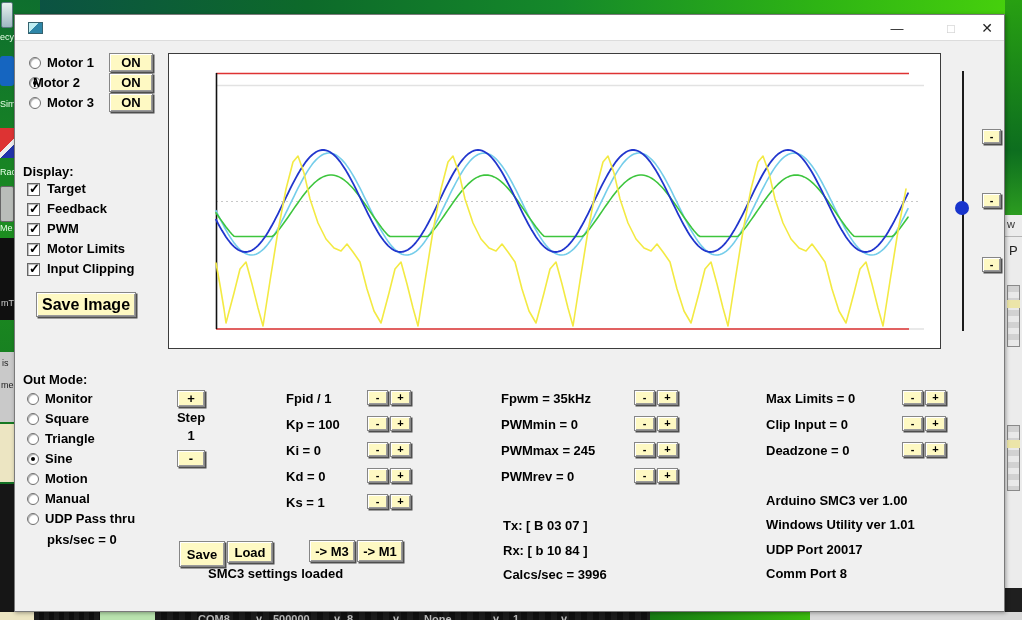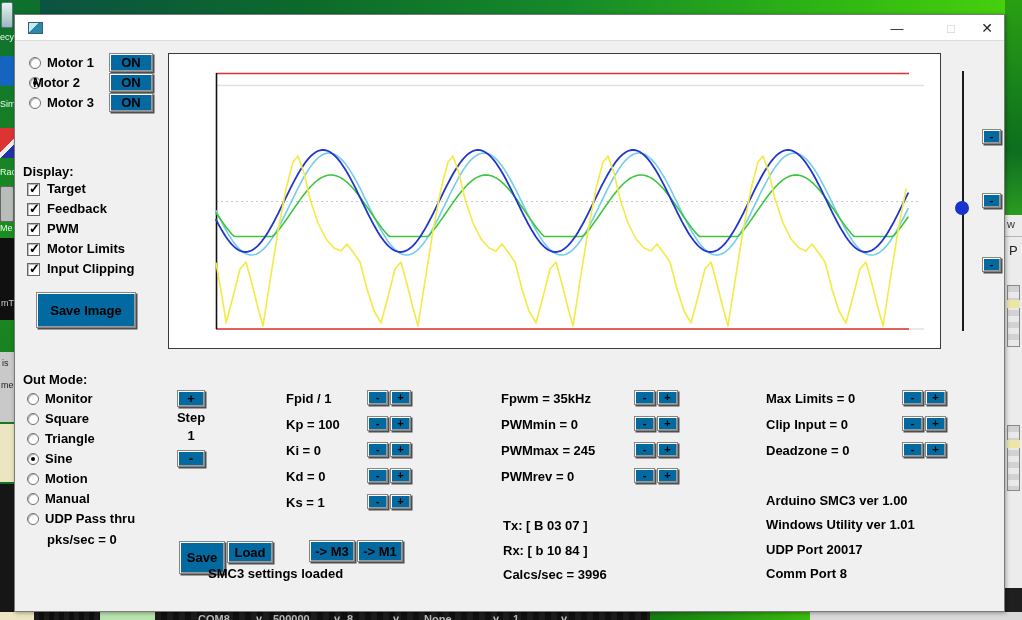--- a/index.html
+++ b/index.html
@@ -25,21 +25,21 @@
     border-bottom:1px solid #dcdcdc; }
   #title-text { position:absolute; left:34px; top:6px; font-size:12px; color:#000; }
   #app-icon { position:absolute; left:13px; top:7px; width:15px; height:12px;
     background:linear-gradient(135deg,#bfeef2 0 40%,#2e86a8 40%); border:1px solid #35626e; }
   .cap-btn { position:absolute; top:0; width:40px; height:26px; display:flex; align-items:center;
     justify-content:center; font-size:13px; color:#222; background:transparent; border:0; }
   .lbl { position:absolute; font-size:13px; font-weight:bold; color:#000; white-space:nowrap; }
 
   
   .b3 { position:absolute; display:flex; align-items:center; justify-content:center;
-    background:#0369a1; color:#000; font-family:"Liberation Sans",sans-serif; font-weight:bold;
+    background:#fef9c3; color:#000; font-family:"Liberation Sans",sans-serif; font-weight:bold;
     border:1px solid #868686; box-shadow:inset 1px 1px 0 #ffffff, inset -1px -1px 0 #9a9a9a, 1.5px 1.5px 0 #4e4e4e;
     padding:0; font-size:13px; }
   .sm { width:21px; height:15px; font-size:11px; line-height:11px; }
 
   
   .radio { position:absolute; width:12px; height:12px; border-radius:50%; background:#fff;
     border:1px solid #707070; box-shadow:inset 1px 1px 1px #adadad; }
   .radio.on::after { content:""; position:absolute; left:3px; top:3px; width:4px; height:4px;
     border-radius:50%; background:#000; }
   .chk { position:absolute; width:13px; height:13px; background:#fff; border:1px solid #666;
@@ -141,21 +141,21 @@
     <span class="chk on" style="left:12px;top:168px"></span>
     <span class="lbl" style="left:32px;top:166px">Target</span>
     <span class="chk on" style="left:12px;top:188px"></span>
     <span class="lbl" style="left:32px;top:186px">Feedback</span>
     <span class="chk on" style="left:12px;top:208px"></span>
     <span class="lbl" style="left:32px;top:206px">PWM</span>
     <span class="chk on" style="left:12px;top:228px"></span>
     <span class="lbl" style="left:32px;top:226px">Motor Limits</span>
     <span class="chk on" style="left:12px;top:248px"></span>
     <span class="lbl" style="left:32px;top:246px">Input Clipping</span>
-    <button class="b3" style="left:21px;top:277px;width:100px;height:36px;font-size:13px">Save Image</button>
+    <button class="b3" style="left:21px;top:277px;width:100px;height:25px;font-size:16px">Save Image</button>
 
     <span class="lbl" style="left:8px;top:357px">Out Mode:</span>
     <span class="radio" style="left:12px;top:378px"></span>
     <span class="lbl" style="left:30px;top:376px">Monitor</span>
     <span class="radio" style="left:12px;top:398px"></span>
     <span class="lbl" style="left:30px;top:396px">Square</span>
     <span class="radio" style="left:12px;top:418px"></span>
     <span class="lbl" style="left:30px;top:416px">Triangle</span>
     <span class="radio on" style="left:12px;top:438px"></span>
     <span class="lbl" style="left:30px;top:436px">Sine</span>
@@ -202,21 +202,21 @@
     <span class="lbl" style="left:271px;top:428px">Ki = 0</span>
     <button class="b3 sm" style="left:352px;top:427px">-</button>
     <button class="b3 sm" style="left:375px;top:427px">+</button>
     <span class="lbl" style="left:271px;top:454px">Kd = 0</span>
     <button class="b3 sm" style="left:352px;top:453px">-</button>
     <button class="b3 sm" style="left:375px;top:453px">+</button>
     <span class="lbl" style="left:271px;top:480px">Ks = 1</span>
     <button class="b3 sm" style="left:352px;top:479px">-</button>
     <button class="b3 sm" style="left:375px;top:479px">+</button>
 
-    <button class="b3" style="left:164px;top:526px;width:46px;height:33px">Save</button>
+    <button class="b3" style="left:164px;top:526px;width:46px;height:26px">Save</button>
     <button class="b3" style="left:212px;top:526px;width:46px;height:22px">Load</button>
     <span class="lbl" style="left:193px;top:551px">SMC3 settings loaded</span>
     <button class="b3" style="left:294px;top:525px;width:46px;height:22px">-&gt; M3</button>
     <button class="b3" style="left:342px;top:525px;width:46px;height:22px">-&gt; M1</button>
 
     <span class="lbl" style="left:486px;top:376px">Fpwm = 35kHz</span>
     <button class="b3 sm" style="left:619px;top:375px">-</button>
     <button class="b3 sm" style="left:642px;top:375px">+</button>
     <span class="lbl" style="left:486px;top:402px">PWMmin = 0</span>
     <button class="b3 sm" style="left:619px;top:401px">-</button>

